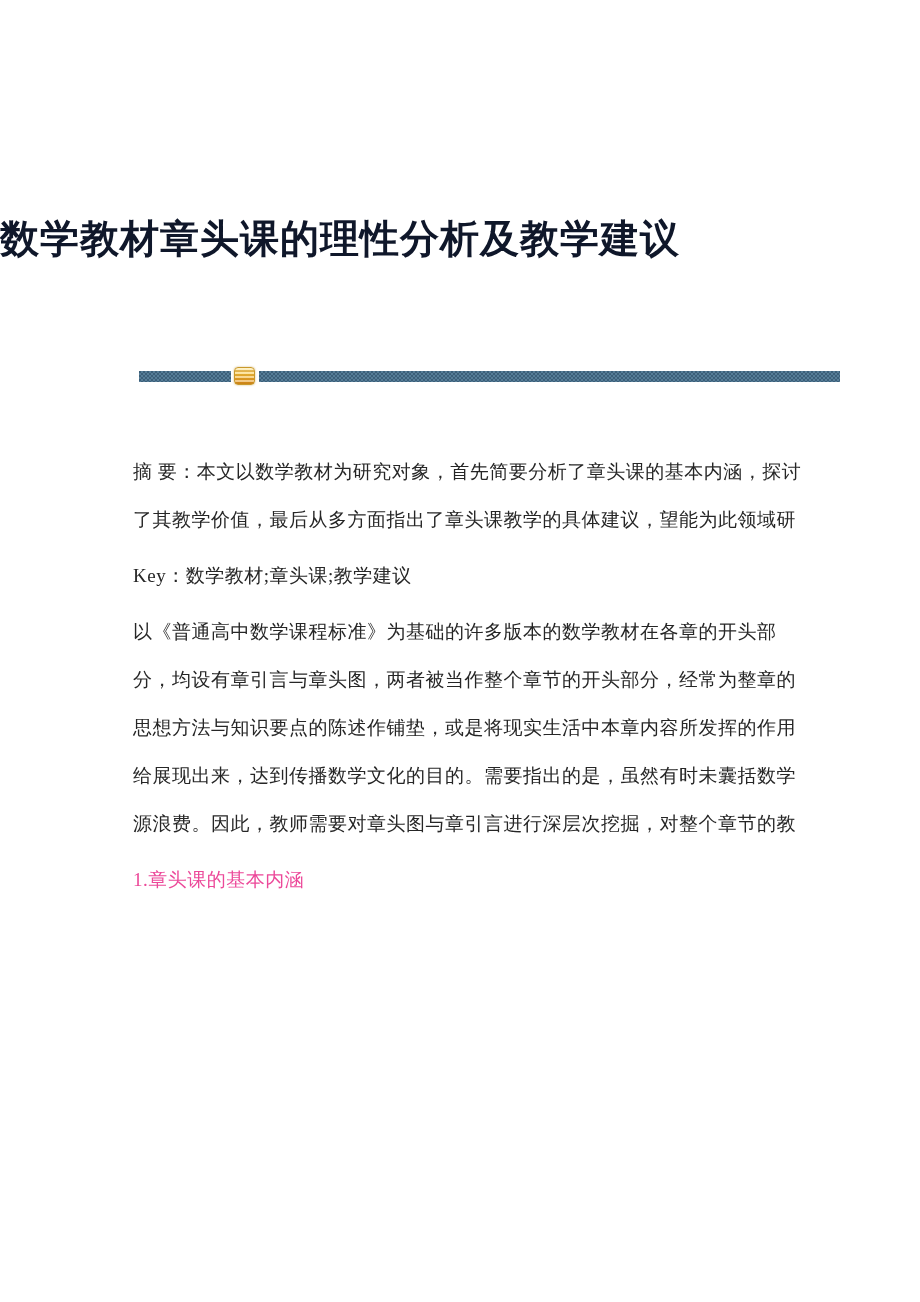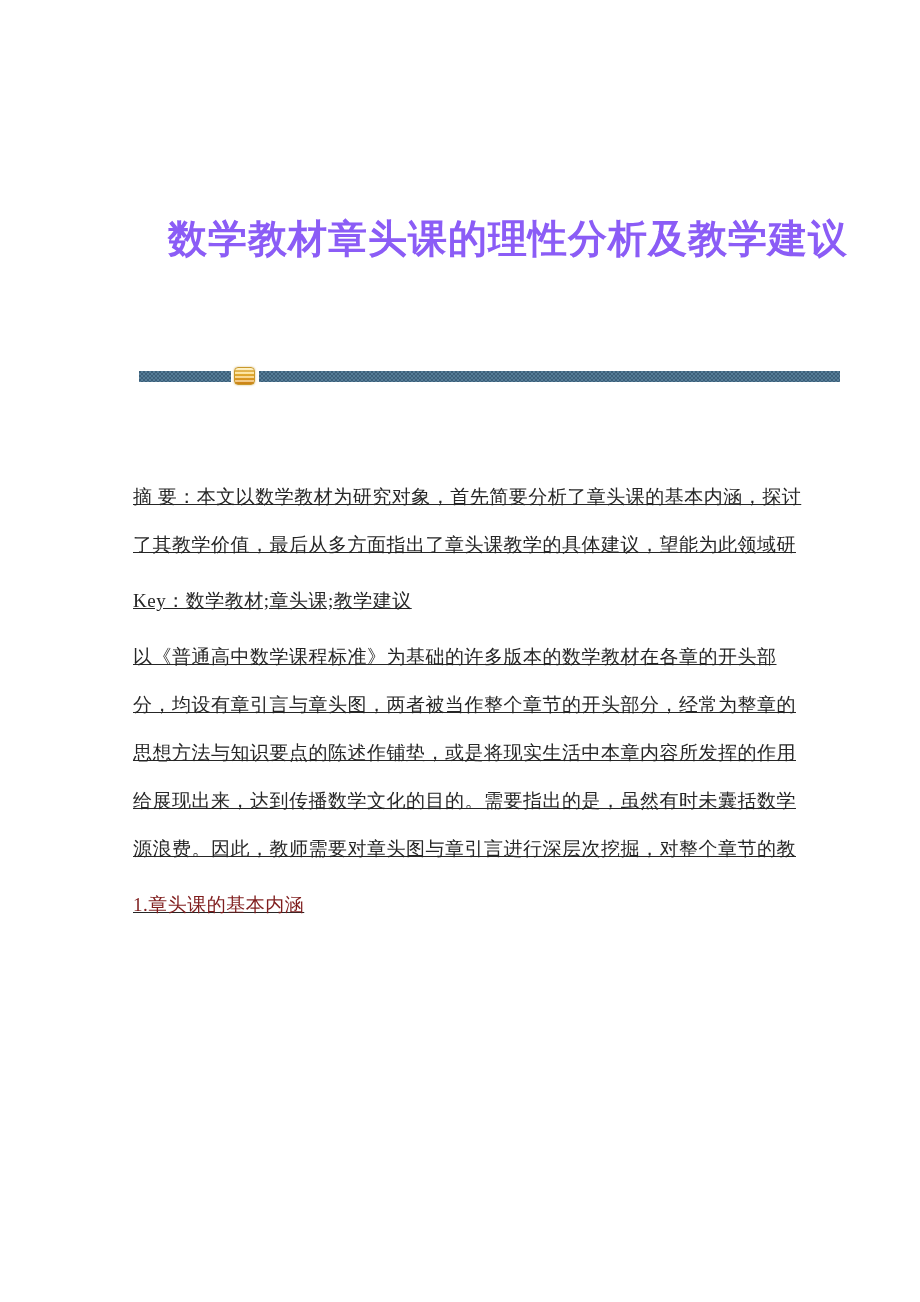--- a/index.html
+++ b/index.html
@@ -16,26 +16,26 @@
     left: 0; top: 0;
     width: 920px;
     height: 1302px;
     background: #ffffff;
   }
   .doc-title {
     position: absolute;
     top: 213px;
     left: 0;
     width: 848px;
-    text-align: right;
+    text-align: left;
     font-size: 39px;
     line-height: 52px;
     font-weight: bold;
     letter-spacing: 1px;
-    color: #8b5cf6;
+    color: #0f172a;
     font-family: "Liberation Serif", "DejaVu Serif", serif;
   }
   .divider {
     position: absolute;
     top: 364px;
     left: 139px;
     width: 701px;
     height: 26px;
   }
   .divider .bar {
@@ -58,39 +58,38 @@
     border: 1px solid #c9992c;
     background-image:
       repeating-linear-gradient(180deg,
         rgba(255,255,255,0.45) 0px, rgba(255,255,255,0.45) 2px,
         rgba(175,110,10,0.35) 2px, rgba(175,110,10,0.35) 4px),
       linear-gradient(180deg, #ffe9a0 0%, #fbc944 40%, #eda428 75%, #d88d1d 100%);
     box-shadow: 0 0 2px rgba(180,130,20,0.6);
   }
   .content {
     position: absolute;
-    top: 473px;
+    top: 448px;
     left: 133px;
     width: 662px;
     color: #262626;
     font-size: 19px;
     letter-spacing: 0.5px;
-    text-decoration: underline;
   }
   .para { margin: 0 0 8px 0; }
   .para .line {
     height: 48px;
     line-height: 48px;
     white-space: nowrap;
   }
   .section-heading {
     height: 48px;
     line-height: 48px;
     font-size: 19px;
-    color: #7f1d1d;
+    color: #ec4899;
     white-space: nowrap;
   }
 </style>
 </head>
 <body>
 
 <div class="page">
 
   <h1 class="doc-title">数学教材章头课的理性分析及教学建议</h1>
 

